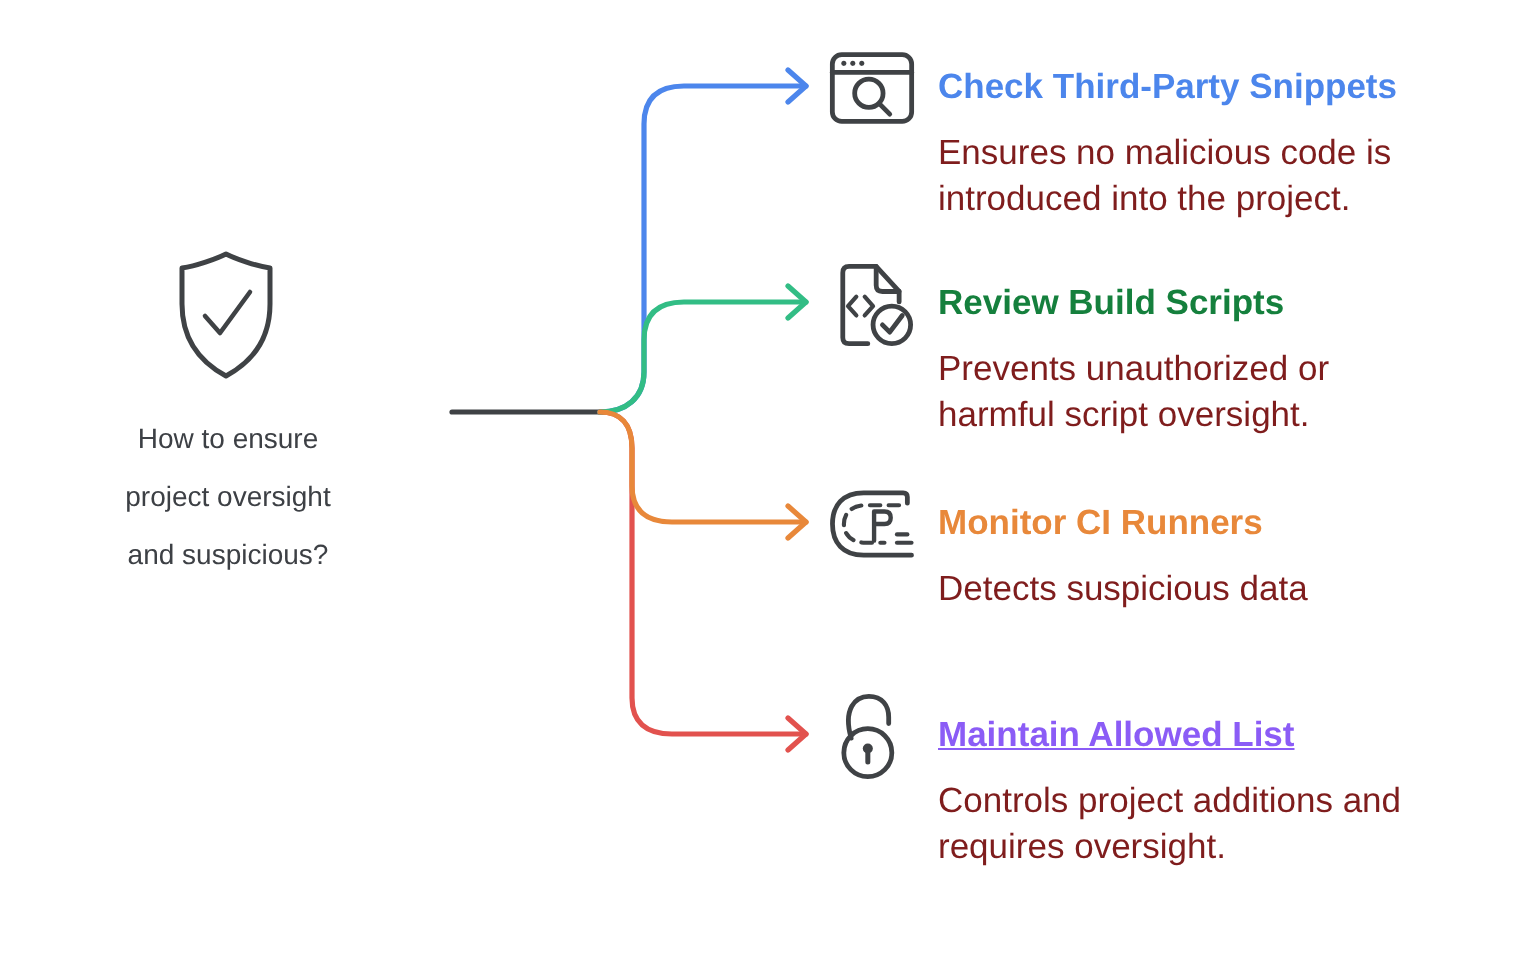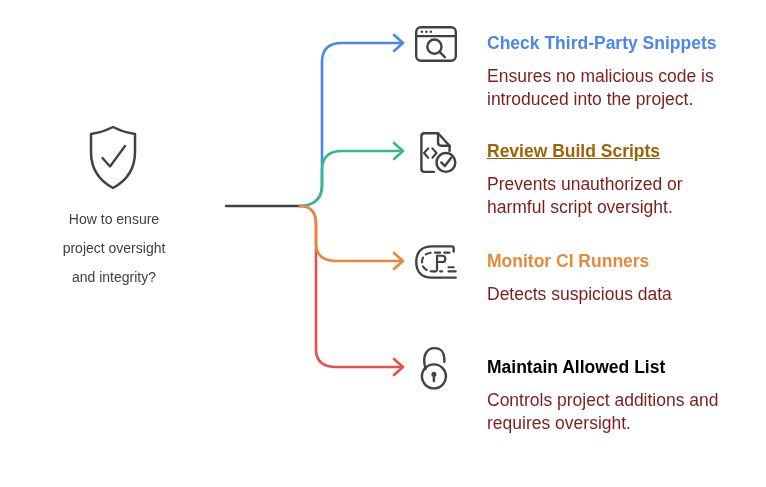--- a/index.html
+++ b/index.html
@@ -14,47 +14,47 @@
   }
   #central-question span{display:block;white-space:nowrap;}
   #shield-wrap{position:absolute;left:85px;top:124px;width:56px;height:68px;}
   
   #connectors{position:absolute;left:0;top:0;pointer-events:none;}
   #connectors path{fill:none;stroke-linecap:round;stroke-linejoin:round;}
   
   .row{position:absolute;left:410px;display:flex;align-items:flex-start;}
   .row-icon{width:52px;height:48px;flex:none;}
   .row-icon svg{display:block;}
-  .row-text{margin-left:25px;}
+  .row-text{margin-left:7px;}
   .row-title{font-size:17.5px;font-weight:700;line-height:22px;margin-top:12px;white-space:nowrap;}
   .row-desc{margin-top:11px;font-size:17.5px;line-height:23px;color:#7f1d1d;}
   .row-desc div{white-space:nowrap;}
   .b0 .row-title{color:#4c86ec;}
-  .b1 .row-title{color:#a16207;text-decoration:underline;}
+  .b1 .row-title{color:#15803d;}
   .b2 .row-title{color:#e8883a;}
-  .b3 .row-title{color:#000000;}
+  .b3 .row-title{color:#8b5cf6;text-decoration:underline;}
   .r0{top:20px;} .r1{top:128px;} .r2{top:238px;} .r3{top:344px;}
   .ico{stroke:#3f4245;fill:none;stroke-width:2.3;stroke-linecap:round;stroke-linejoin:round;}
 </style>
 </head>
 <body>
 
 <div id="stage">
 
   <div id="shield-wrap">
     <svg width="56" height="68" viewBox="0 0 56 68">
       <path class="ico" style="stroke-width:2.5" d="M28,3 C33,5.5 43,9 50,10 L50,28 C50,46 41,57 28,64 C15,57 6,46 6,28 L6,10 C13,9 23,5.5 28,3 Z"></path>
       <path class="ico" d="M17.5,34 L25,42.5 L40,22"></path>
     </svg>
   </div>
 
   <div id="central-question">
     <span>How to ensure</span>
     <span>project oversight</span>
-    <span>and integrity?</span>
+    <span>and suspicious?</span>
   </div>
 
   <svg id="connectors" width="766" height="487" viewBox="0 0 766 487">
     <path stroke="#3f4245" stroke-width="2.6" d="M226,206 L301,206"></path>
     <path stroke="#4c86ec" stroke-width="2.6" d="M300,206 C313,206 322,199 322,186 L322,62 C322,49 329,43 342,43 L403,43"></path>
     <path stroke="#4c86ec" stroke-width="2.6" d="M394,35 L403,43 L394,51"></path>
     <path stroke="#e2524e" stroke-width="2.6" d="M300,206 C310,206 316,212 316,224 L316,349 C316,361 323,367 336,367 L403,367"></path>
     <path stroke="#e2524e" stroke-width="2.6" d="M394,359 L403,367 L394,375"></path>
     <path stroke="#32bd85" stroke-width="2.6" d="M300,206 C313,206 322,199 322,186 L322,170 C322,157 329,151 342,151 L403,151"></path>
     <path stroke="#32bd85" stroke-width="2.6" d="M394,143 L403,151 L394,159"></path>

